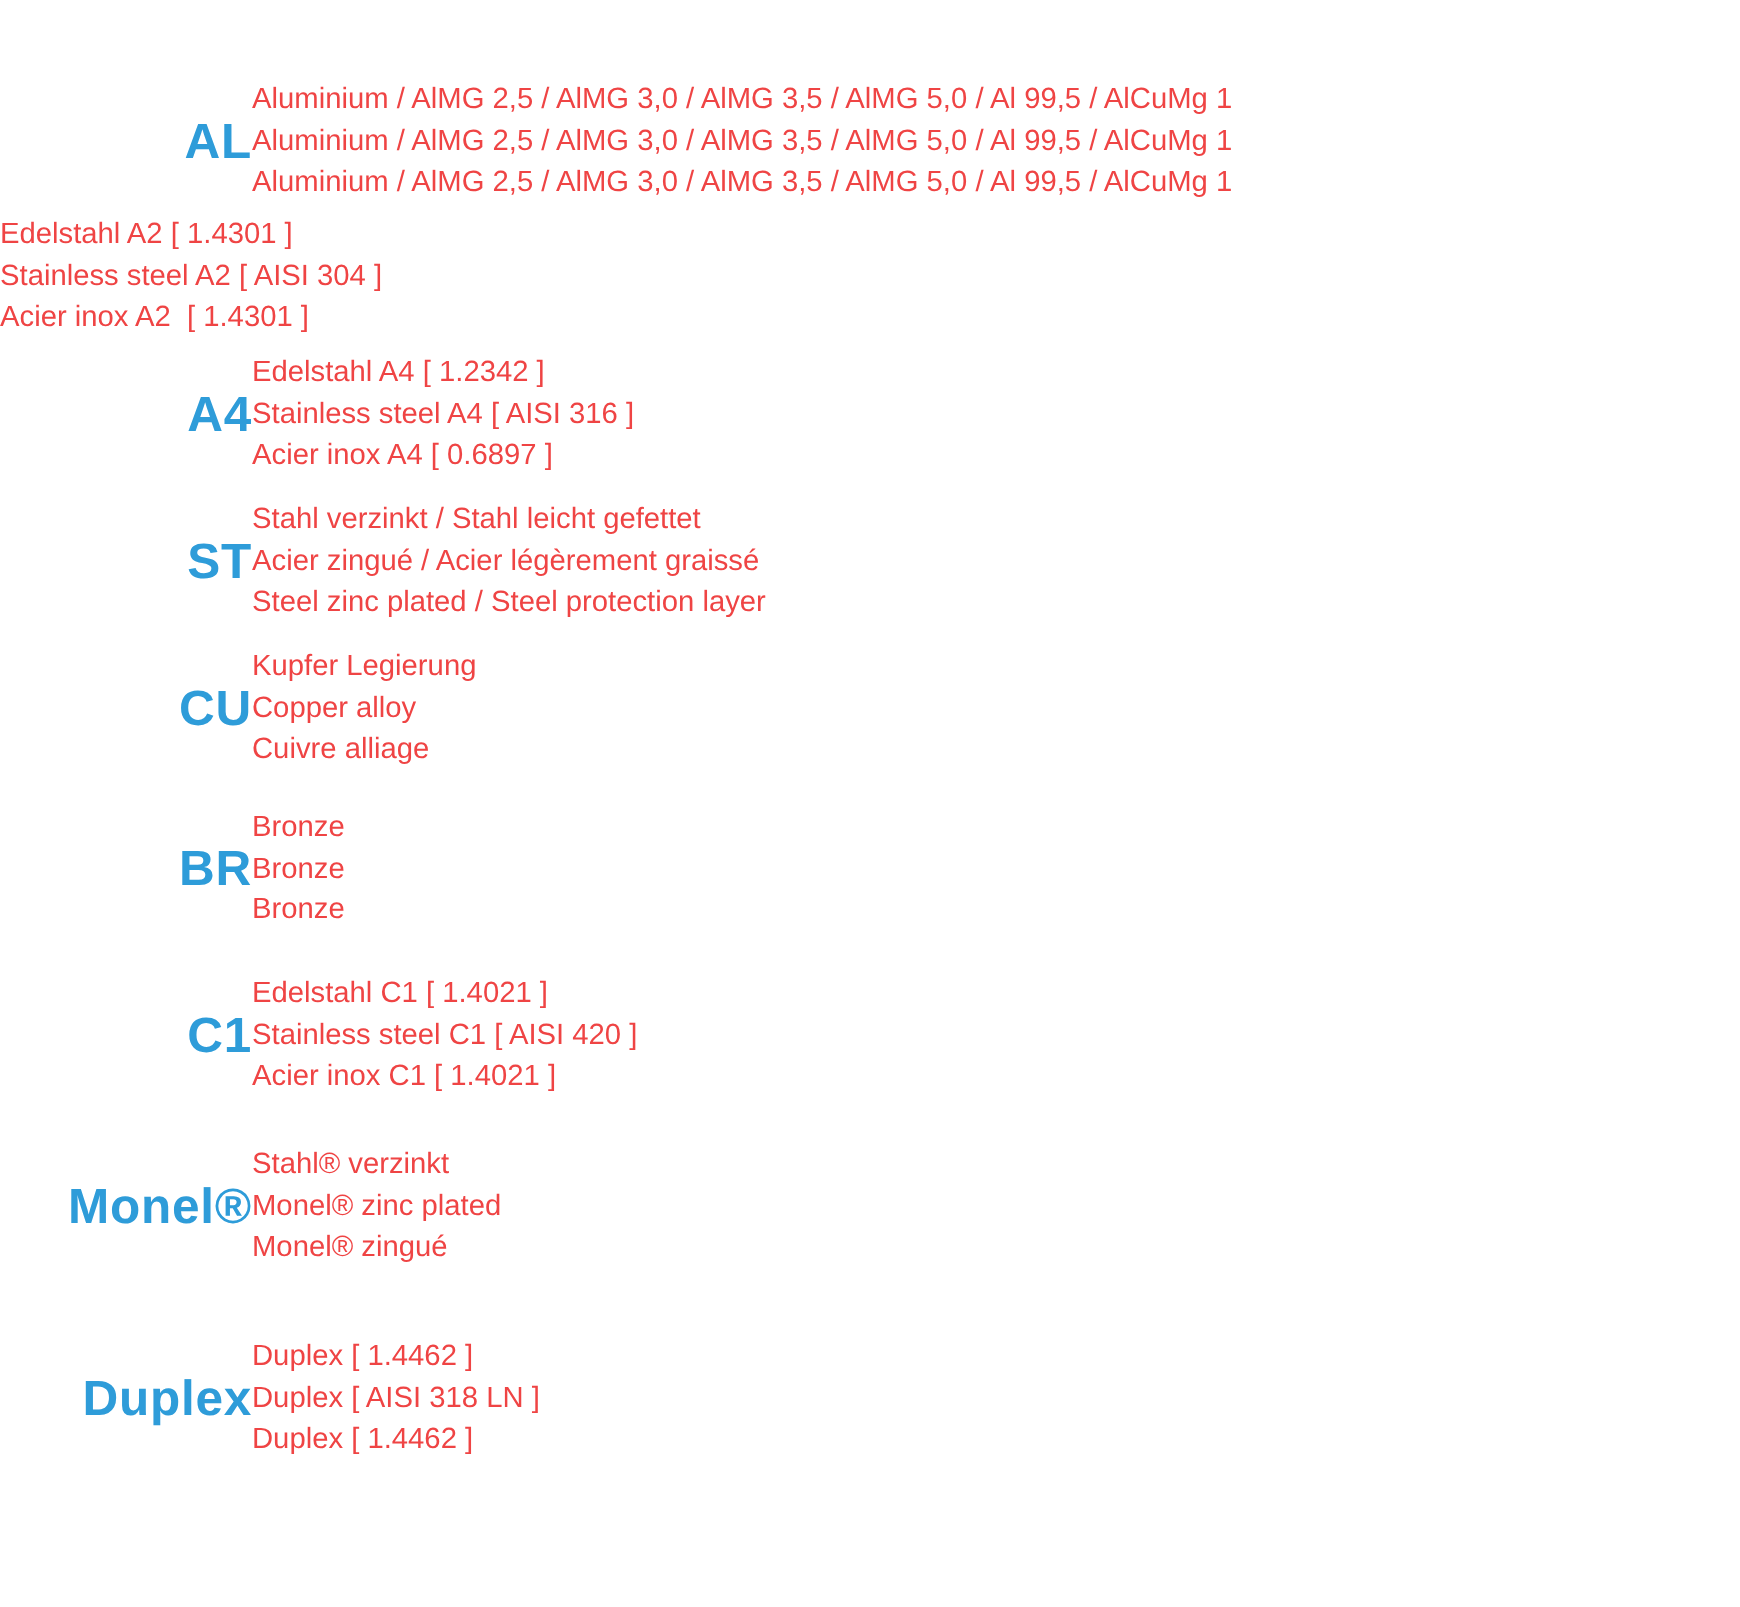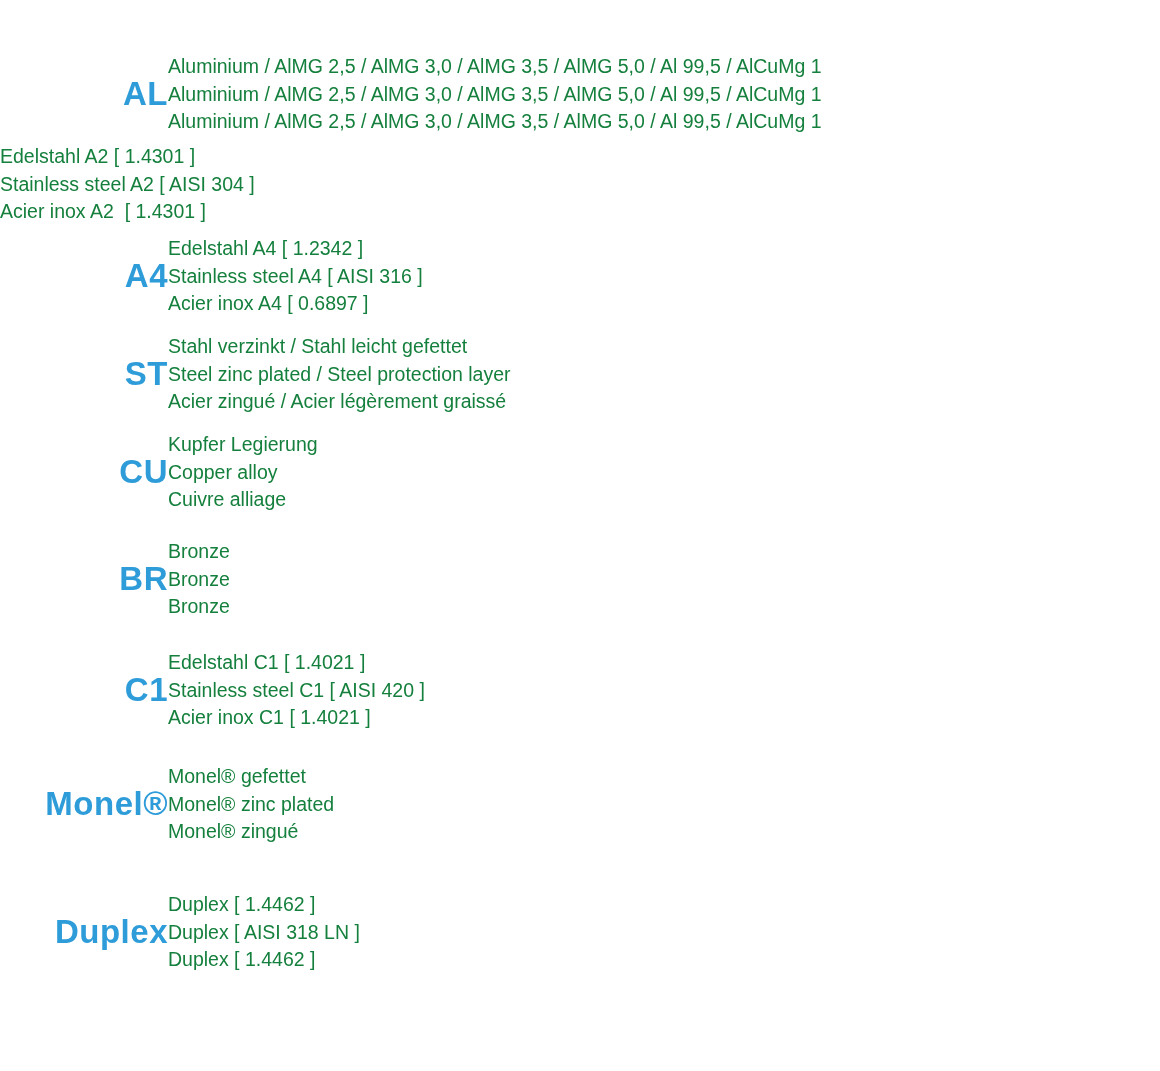--- a/index.html
+++ b/index.html
@@ -44,21 +44,21 @@
     font-size: 33px;
     font-weight: bold;
     line-height: 36px;
     letter-spacing: 0.5px;
     text-align: right;
   }
   .desc-col {
     flex: 0 0 auto;
   }
   .desc-line {
-    color: #15803d;
+    color: #ef4444;
     font-size: 19.5px;
     line-height: 27.5px;
     white-space: pre;
   }
 </style>
 </head>
 <body>
 
 <div class="page">
 
@@ -85,22 +85,22 @@
       <div class="desc-line">Edelstahl A4 [ 1.2342 ]</div>
       <div class="desc-line">Stainless steel A4 [ AISI 316 ]</div>
       <div class="desc-line">Acier inox A4 [ 0.6897 ]</div>
     </div>
   </div>
 
   <div class="material-row">
     <div class="code-col">ST</div>
     <div class="desc-col">
       <div class="desc-line">Stahl verzinkt / Stahl leicht gefettet</div>
+      <div class="desc-line">Acier zingué / Acier légèrement graissé</div>
       <div class="desc-line">Steel zinc plated / Steel protection layer</div>
-      <div class="desc-line">Acier zingué / Acier légèrement graissé</div>
     </div>
   </div>
 
   <div class="material-row">
     <div class="code-col">CU</div>
     <div class="desc-col">
       <div class="desc-line">Kupfer Legierung</div>
       <div class="desc-line">Copper alloy</div>
       <div class="desc-line">Cuivre alliage</div>
     </div>
@@ -120,21 +120,21 @@
     <div class="desc-col">
       <div class="desc-line">Edelstahl C1 [ 1.4021 ]</div>
       <div class="desc-line">Stainless steel C1 [ AISI 420 ]</div>
       <div class="desc-line">Acier inox C1 [ 1.4021 ]</div>
     </div>
   </div>
 
   <div class="material-row">
     <div class="code-col">Monel®</div>
     <div class="desc-col">
-      <div class="desc-line">Monel® gefettet</div>
+      <div class="desc-line">Stahl® verzinkt</div>
       <div class="desc-line">Monel® zinc plated</div>
       <div class="desc-line">Monel® zingué</div>
     </div>
   </div>
 
   <div class="material-row">
     <div class="code-col">Duplex</div>
     <div class="desc-col">
       <div class="desc-line">Duplex [ 1.4462 ]</div>
       <div class="desc-line">Duplex [ AISI 318 LN ]</div>

